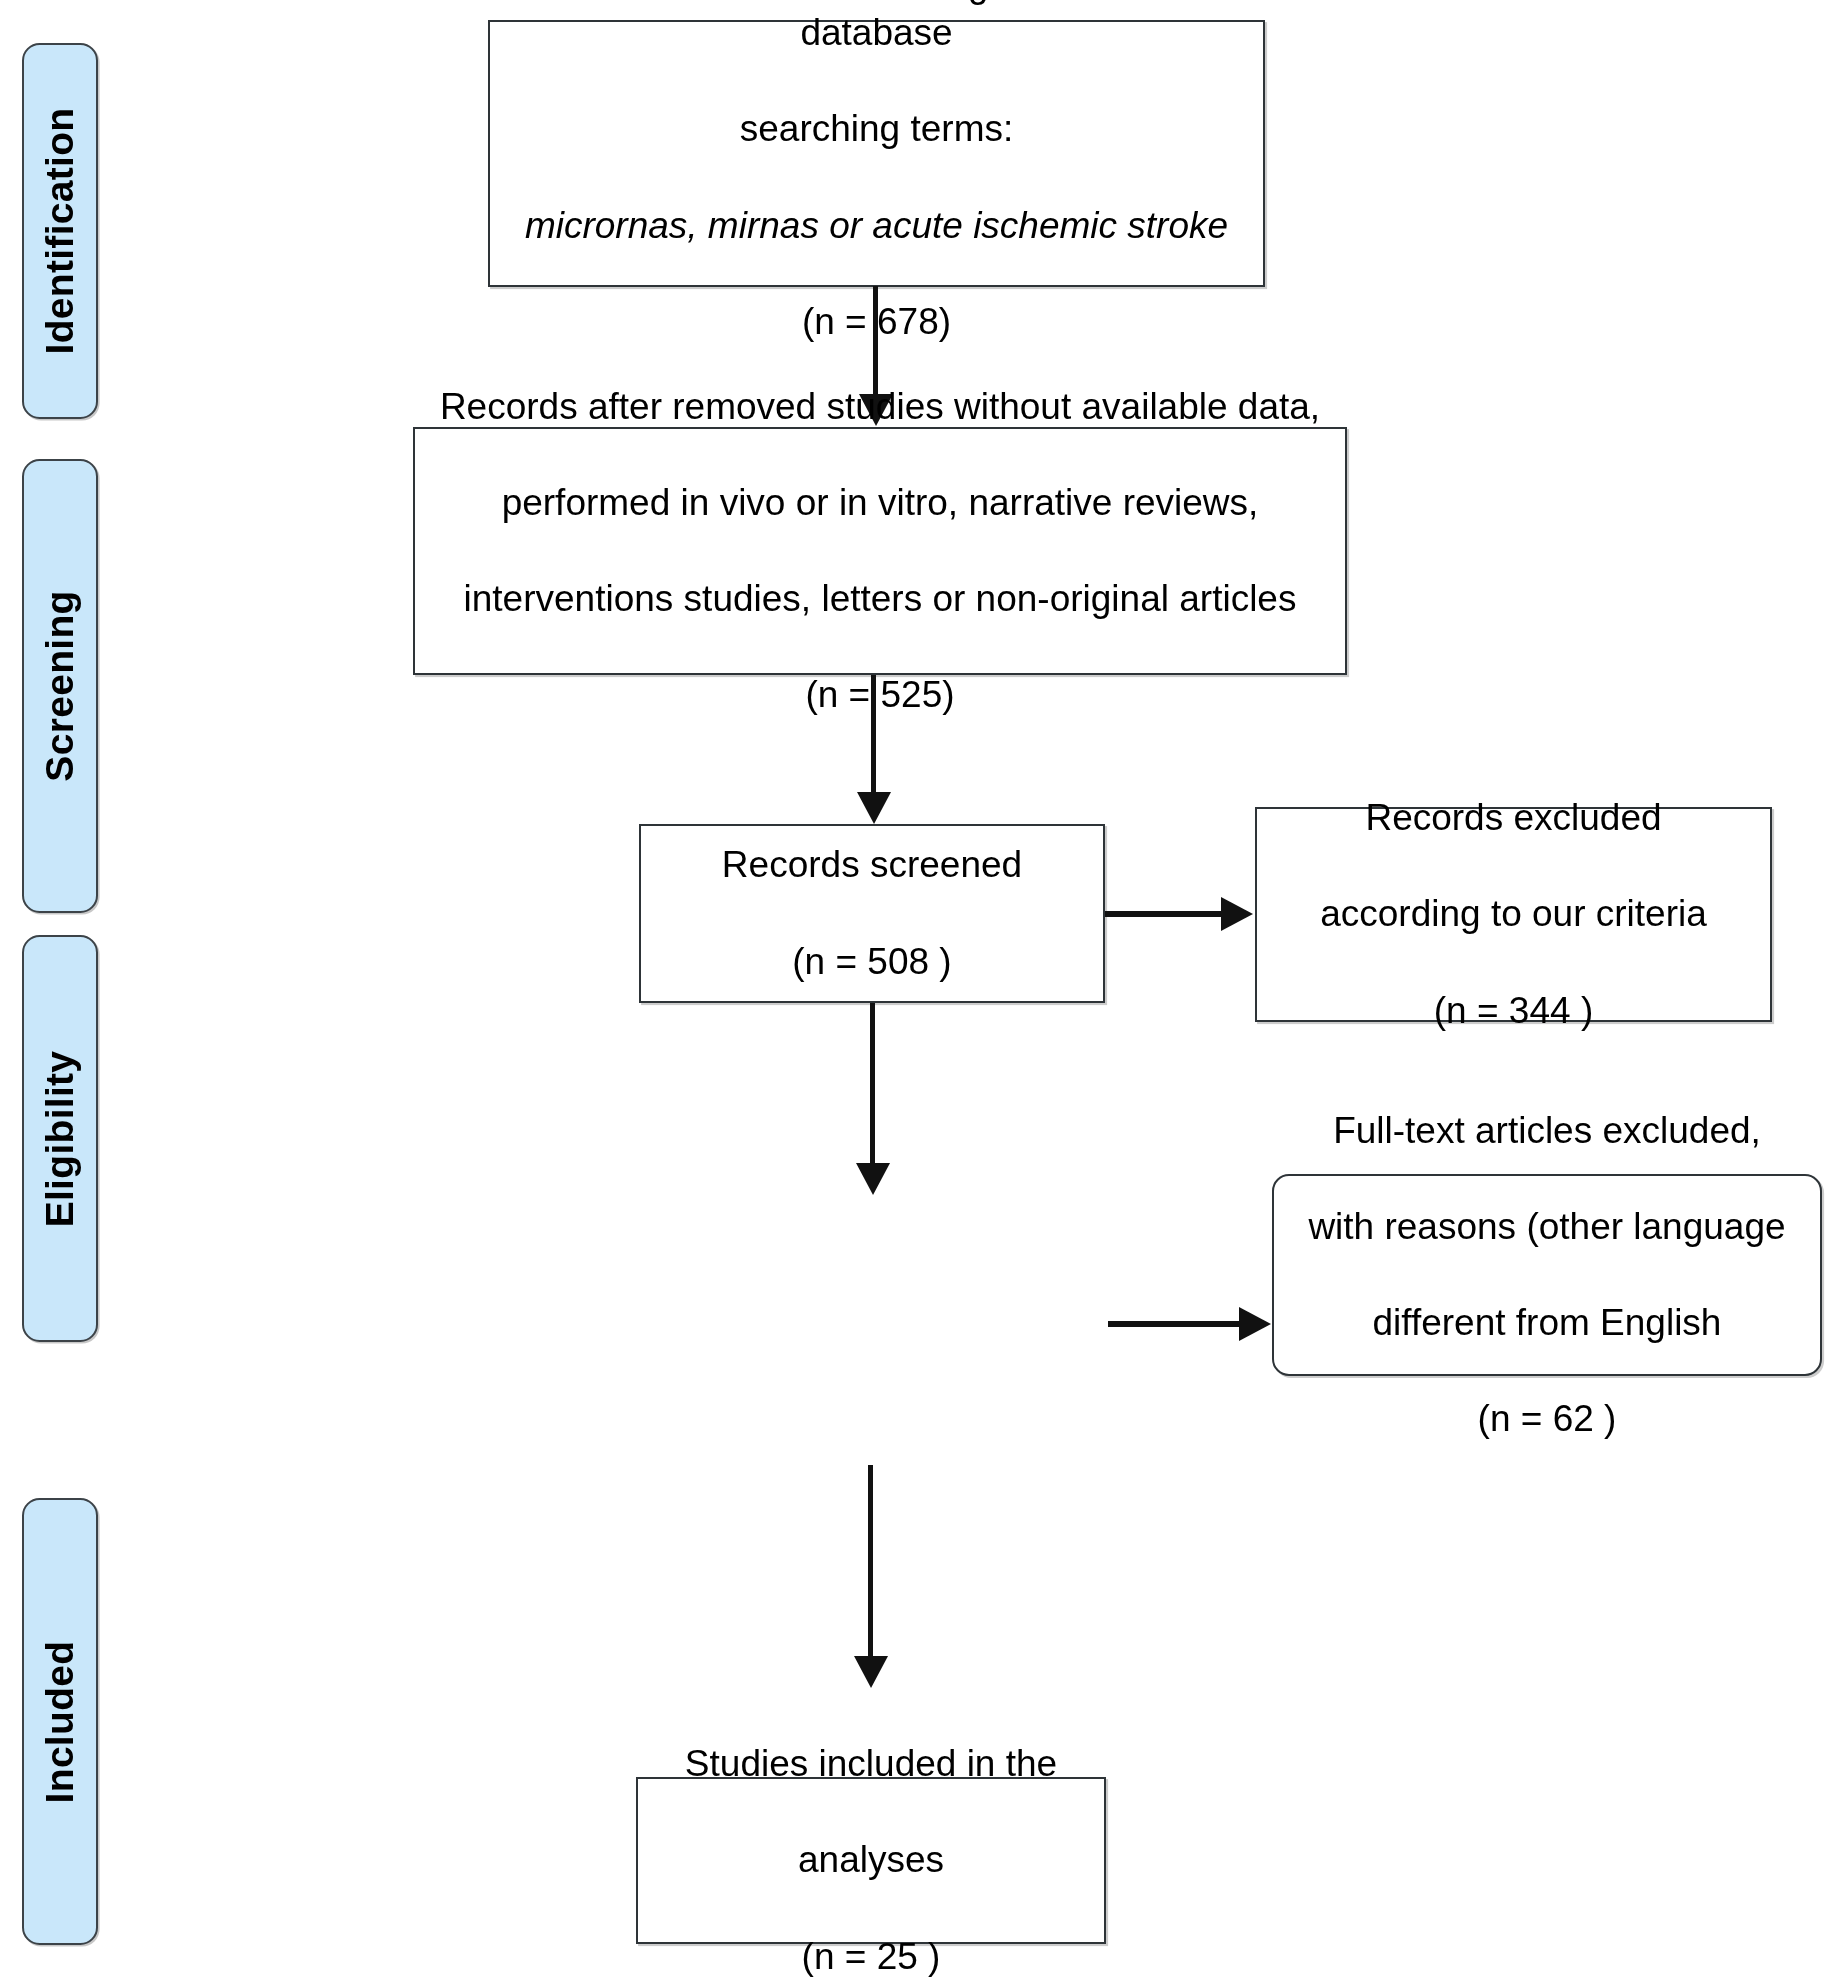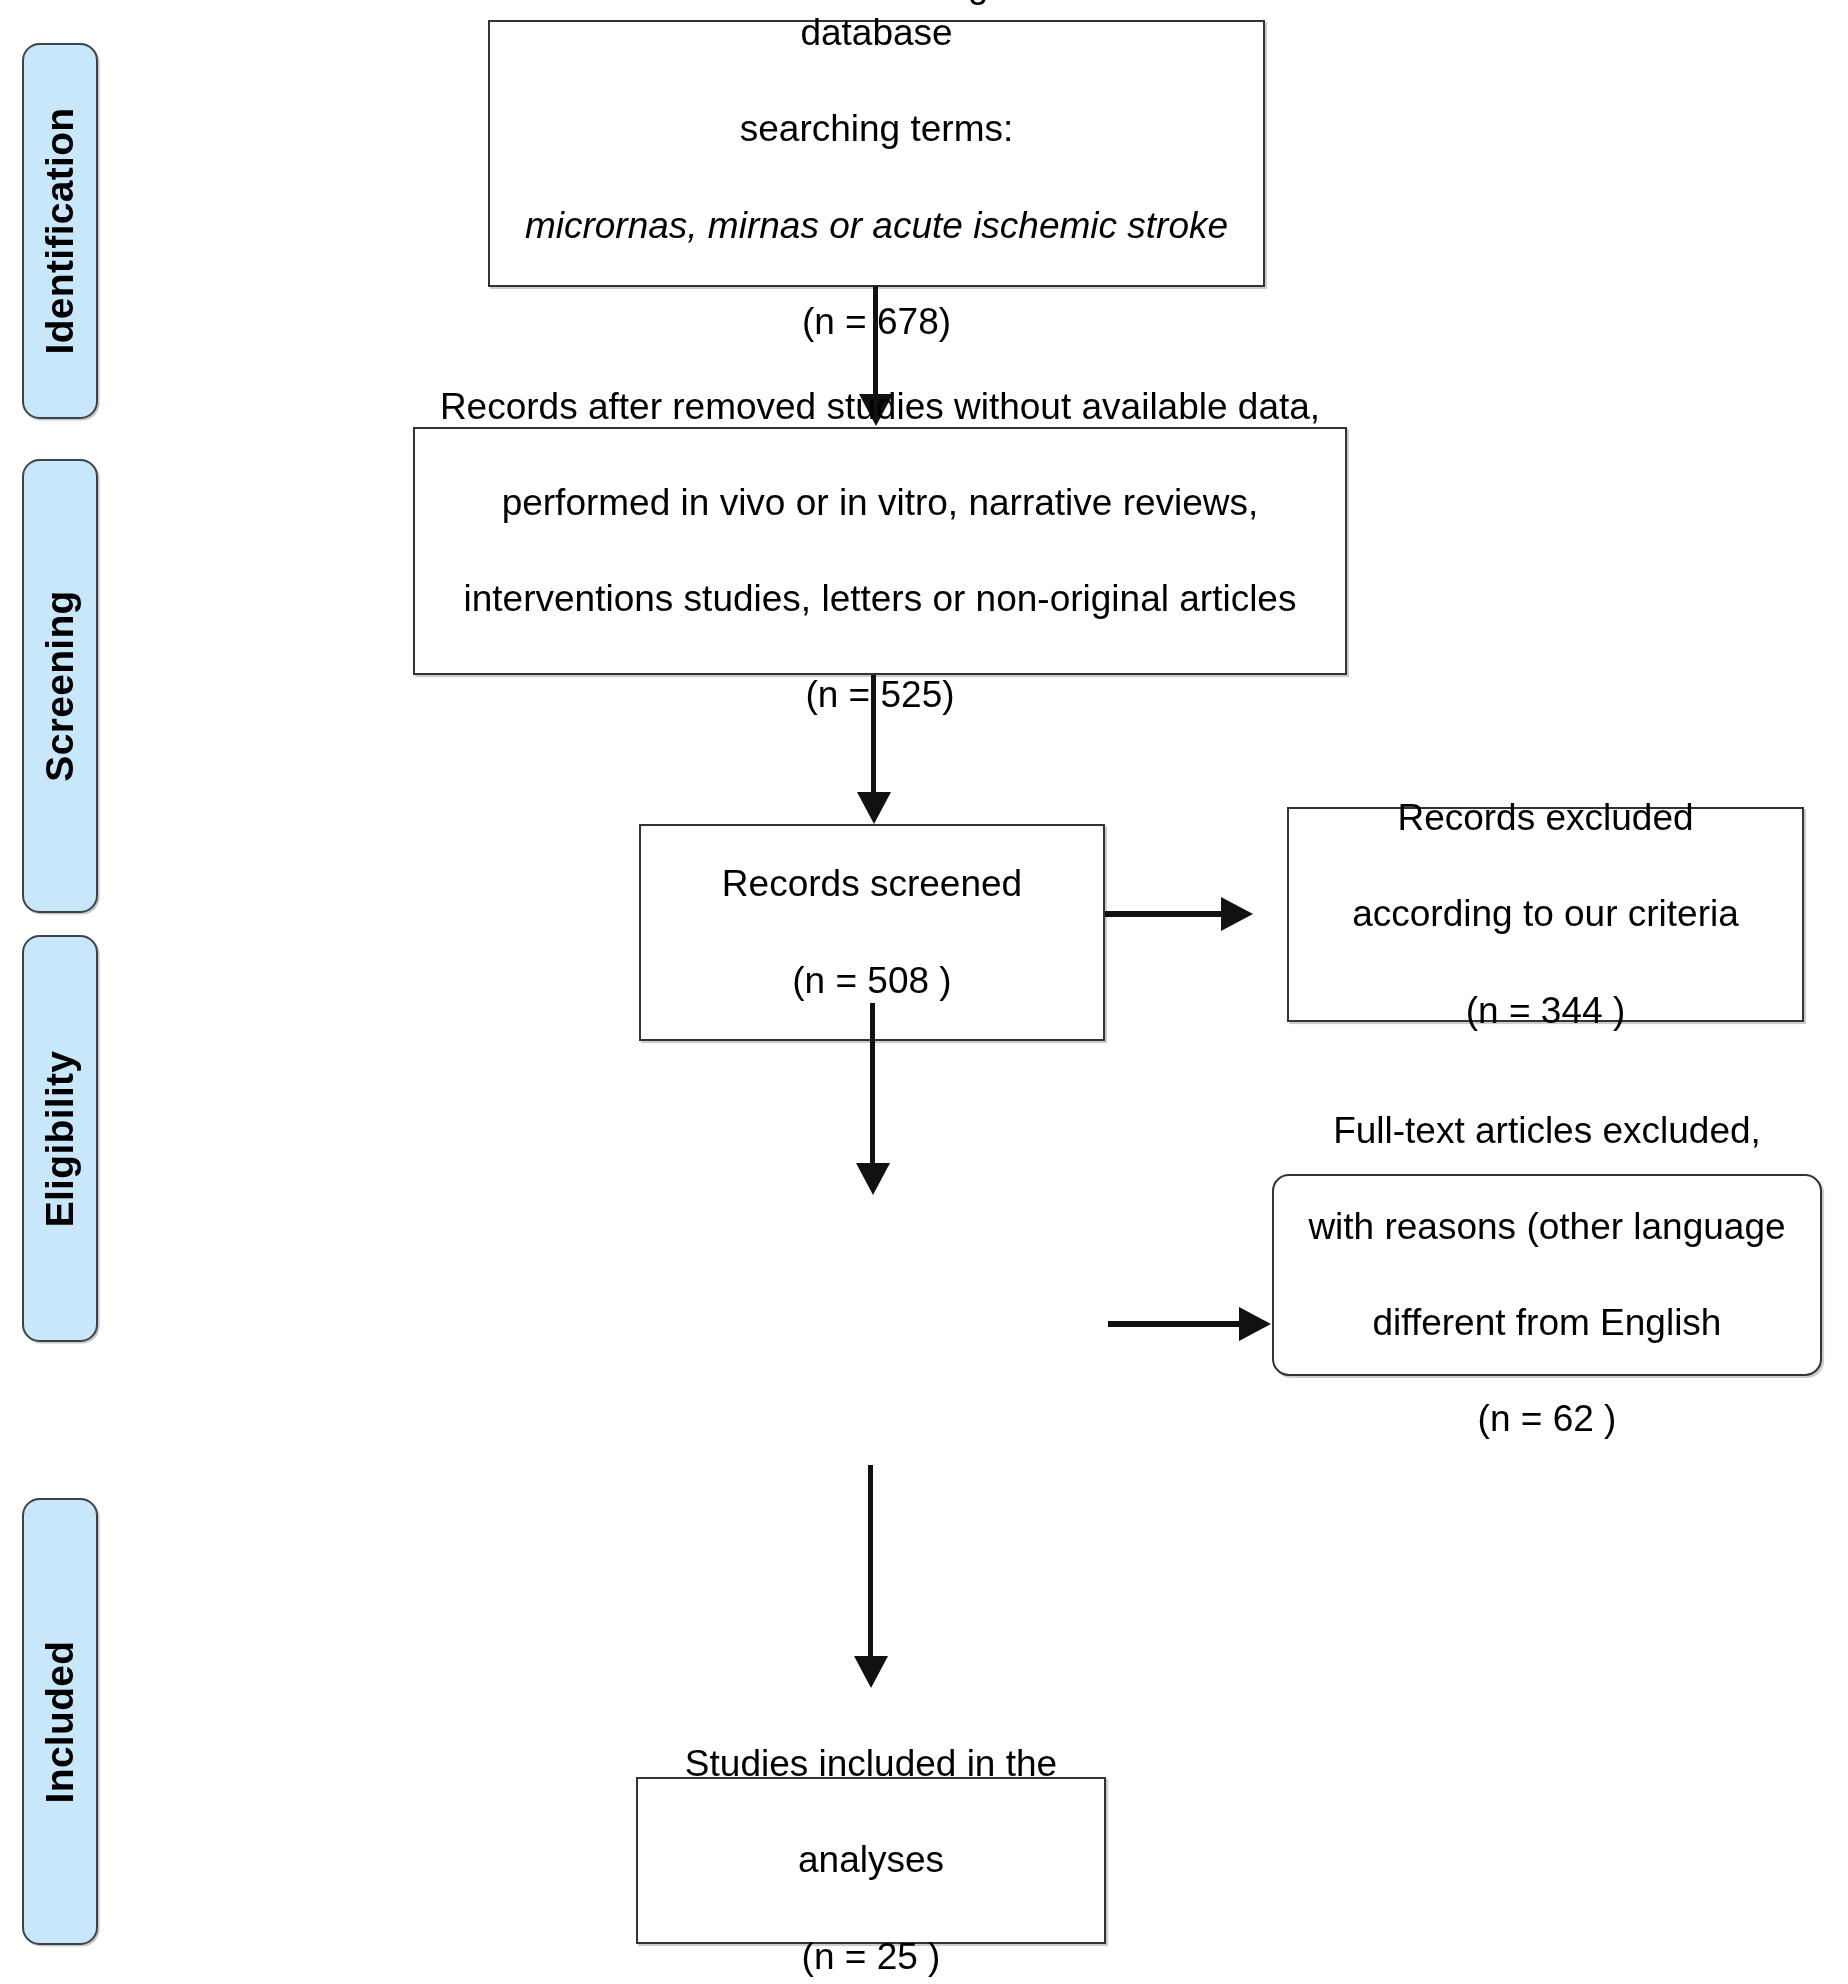--- a/index.html
+++ b/index.html
@@ -125,31 +125,31 @@
       <div>Records after removed studies without available data,</div>
       <div>performed in vivo or in vitro, narrative reviews,</div>
       <div>interventions studies, letters or non-original articles</div>
       <div>(n = 525)</div>
     </div>
   </div>
 
   <div class="v-line" style="left:871px; top:675px; width:5.2px; height:122px;"></div>
   <div class="arrow-down" style="left:857px; top:792px;"></div>
 
-  <div class="flow-box" style="left:639px; top:824px; width:466px; height:217px;">
+  <div class="flow-box" style="left:639px; top:824px; width:466px; height:179px;">
     <div class="box-text">
       <div>Records screened</div>
       <div>(n = 508 )</div>
     </div>
   </div>
 
   <div class="h-line" style="left:1105px; top:911px; width:119px; height:6.2px;"></div>
   <div class="arrow-right" style="left:1221px; top:897px;"></div>
 
-  <div class="flow-box" style="left:1255px; top:807px; width:517px; height:215px;margin-left:32px;">
+  <div class="flow-box" style="left:1255px; top:807px; width:517px; height:215px;">
     <div class="box-text">
       <div>Records excluded</div>
       <div>according to our criteria</div>
       <div>(n = 344 )</div>
     </div>
   </div>
 
   <div class="v-line" style="left:870px; top:1003px; width:5.2px; height:166px;"></div>
   <div class="arrow-down" style="left:856px; top:1163px;"></div>
 

